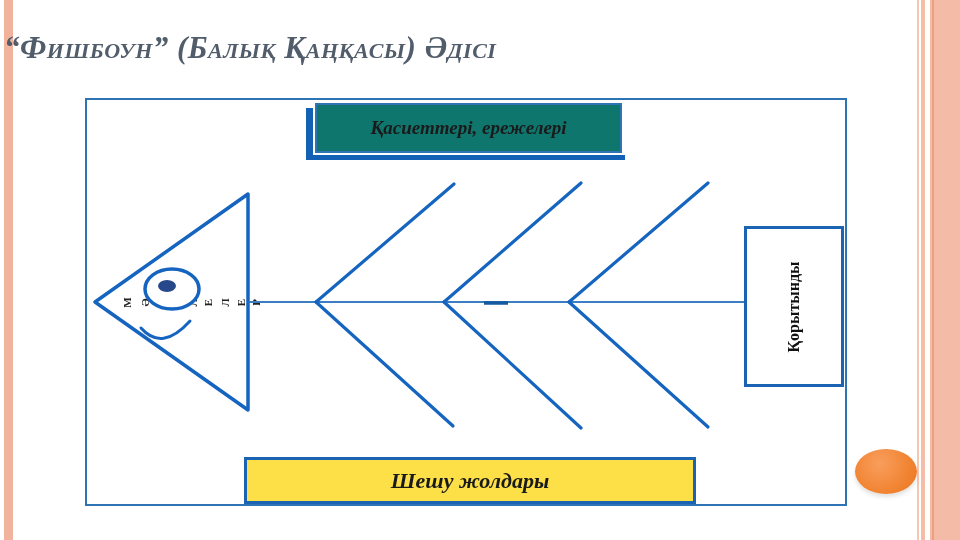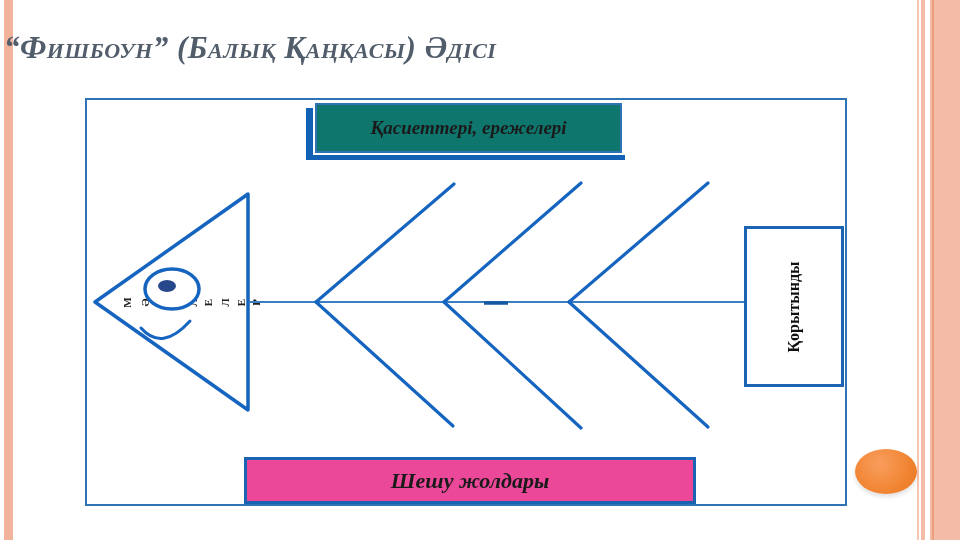--- a/index.html
+++ b/index.html
@@ -63,21 +63,21 @@
     z-index:4;background:transparent;
   }
   .top-box{
     position:absolute;left:315px;top:103px;width:303px;height:46px;
     background:#0f766e;border:2px solid var(--frame-blue);
     display:flex;align-items:center;justify-content:center;
     z-index:5;font-size:19px;
   }
   .bottom-box{
     position:absolute;left:244px;top:457px;width:446px;height:41px;
-    background:#ec4899;border:3px solid #1b64b4;
+    background:#fde047;border:3px solid #1b64b4;
     display:flex;align-items:center;justify-content:center;
     z-index:5;font-size:22px;
   }
   .tail-box{
     position:absolute;left:744px;top:226px;width:94px;height:155px;
     background:#fff;border:3px solid #1b64b4;
     display:flex;align-items:center;justify-content:center;
     z-index:5;
   }
   .tail-box .vtext{

